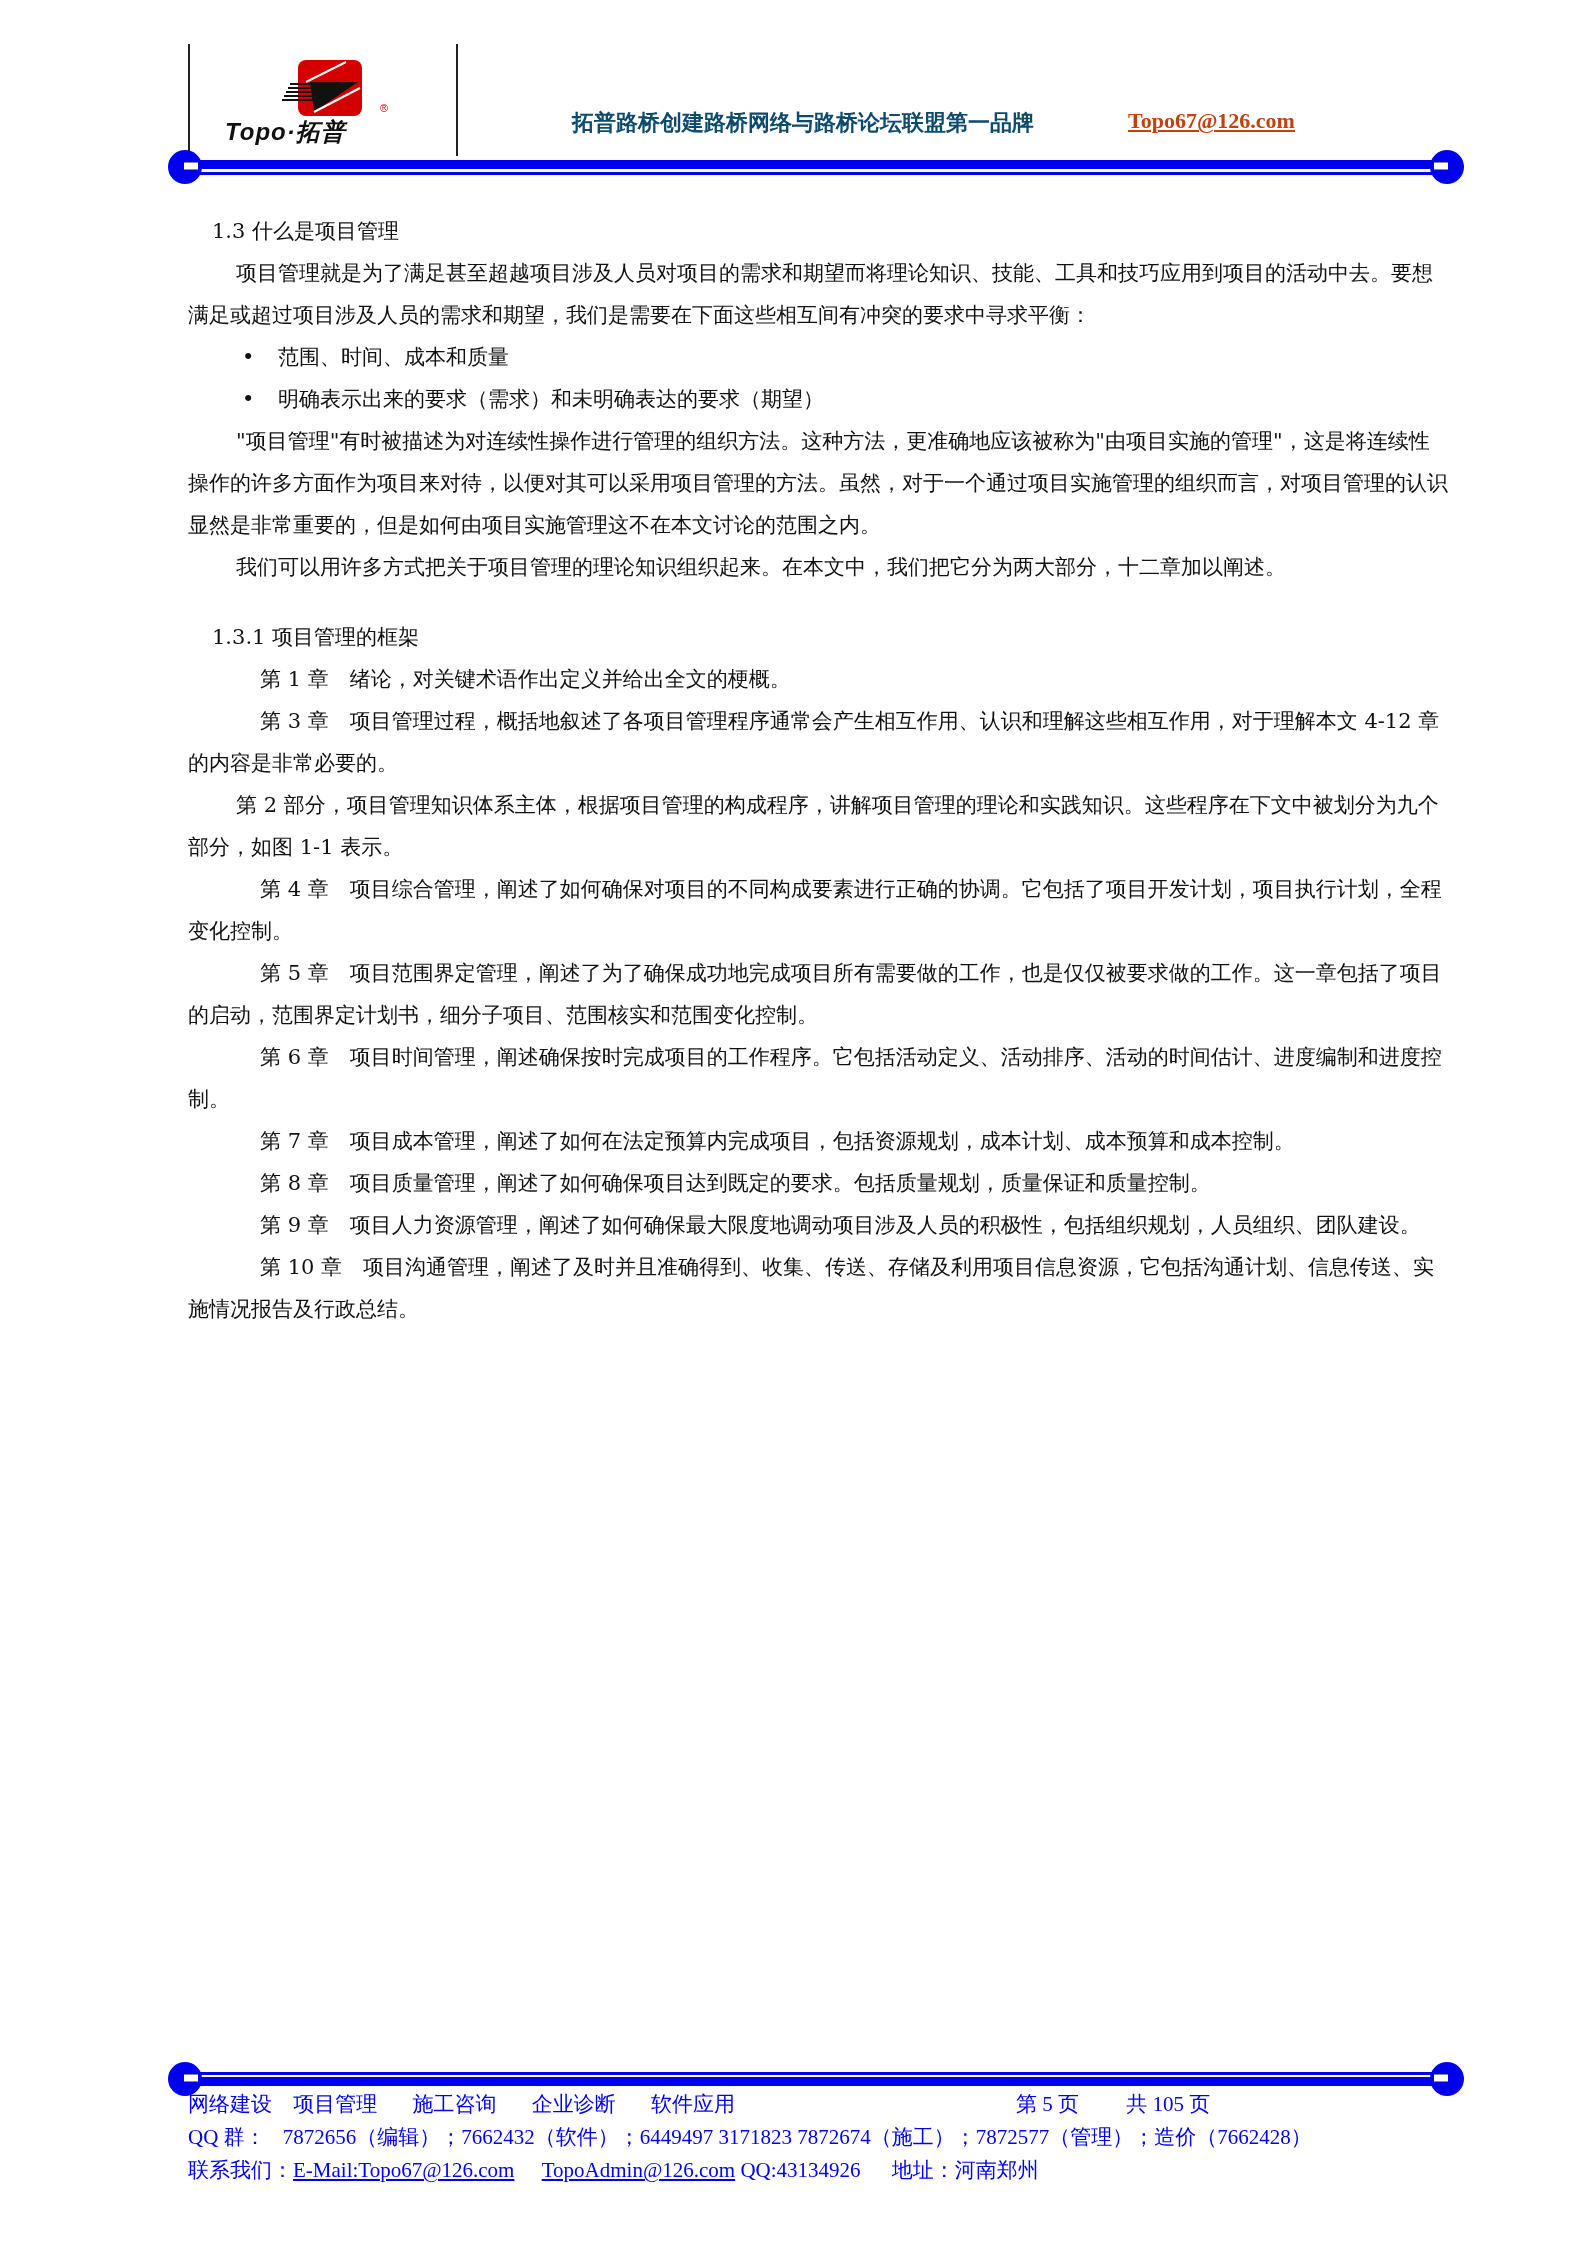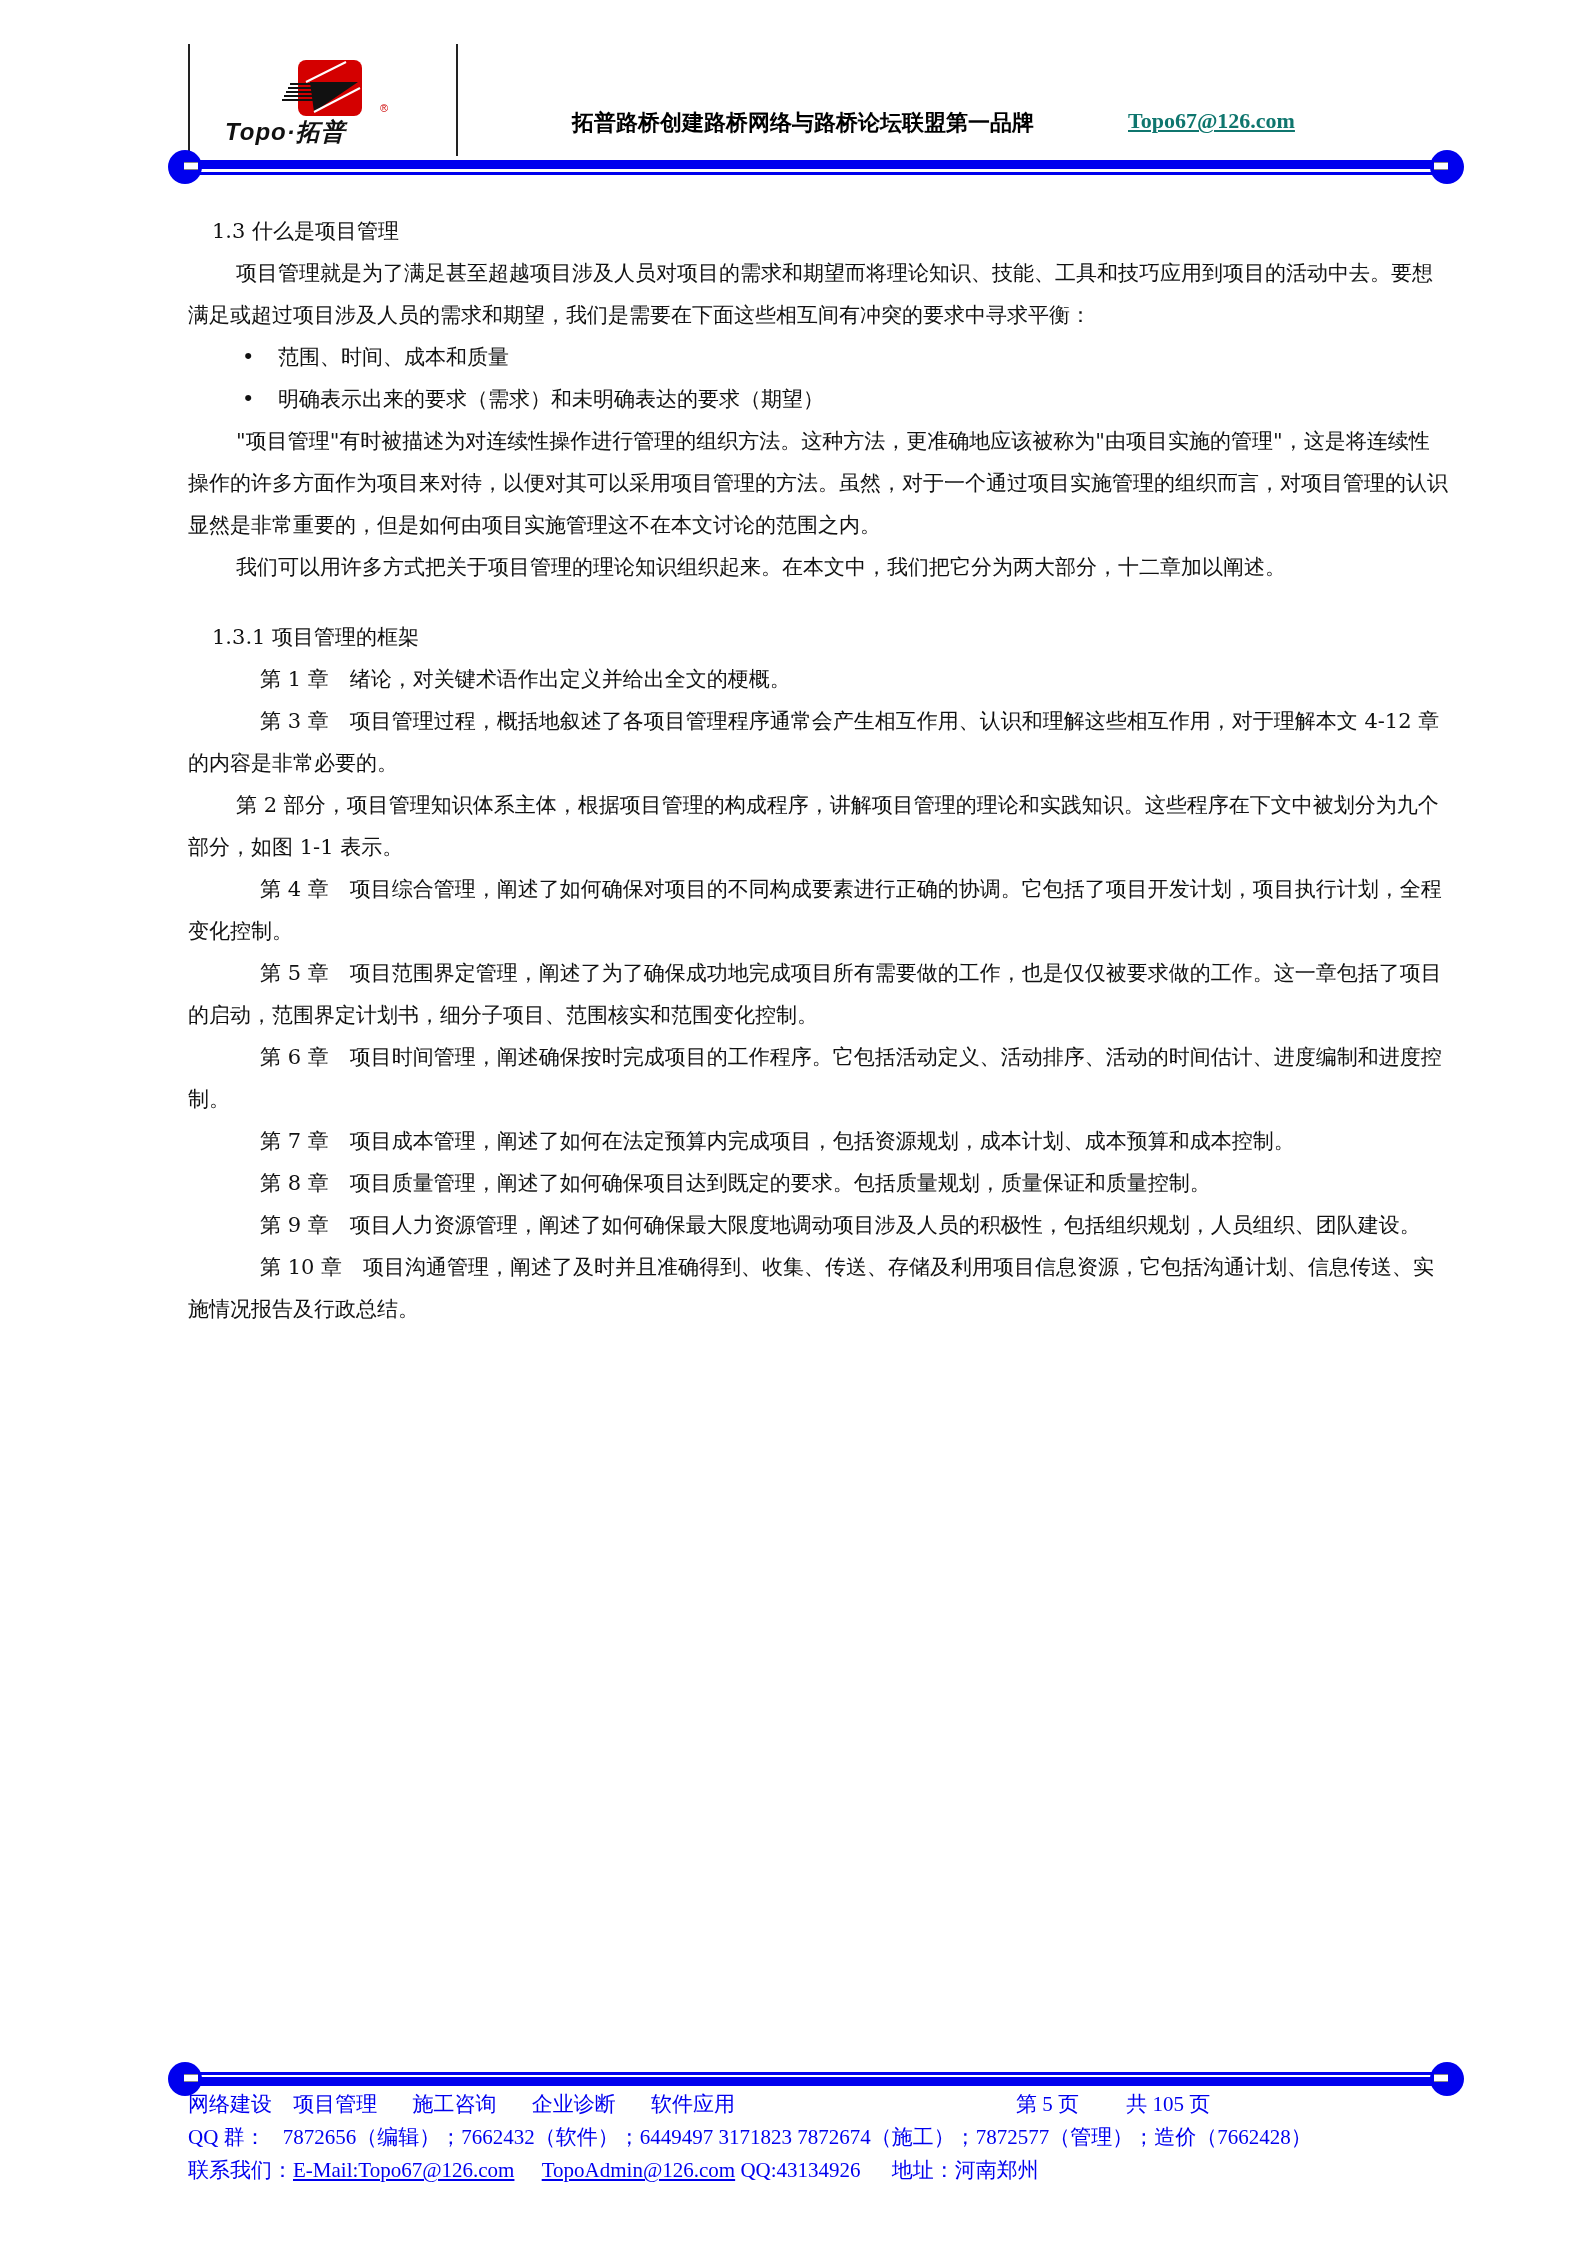--- a/index.html
+++ b/index.html
@@ -6,23 +6,23 @@
   body { width:1587px; height:2244px; position:relative; overflow:hidden;
          font-family:"DejaVu Serif","Liberation Serif",serif; color:#111; }
 
   
   .hdr-logo-box { position:absolute; left:188px; top:44px; width:266px; height:112px;
                   border-left:2px solid #222; border-right:2px solid #222; background:#fff; }
   .logo-mark { position:absolute; left:90px; top:16px; width:82px; height:56px; }
   .logo-reg { position:absolute; left:190px; top:58px; font-size:11px; color:#c00; font-family:"Liberation Sans",sans-serif; }
   .logo-text { position:absolute; left:35px; top:72px; font-size:24px; font-weight:bold; font-style:italic;
                font-family:"Liberation Sans",sans-serif; color:#111; letter-spacing:1px; white-space:nowrap; }
-  .hdr-title { position:absolute; left:572px; top:108px; font-size:22px; font-weight:bold; color:#000000;
+  .hdr-title { position:absolute; left:572px; top:108px; font-size:22px; font-weight:bold; color:#0c4a6e;
                font-family:"Liberation Serif",serif; white-space:nowrap; }
-  .hdr-email { position:absolute; left:1128px; top:108px; font-size:22px; font-weight:bold; color:#0f766e;
+  .hdr-email { position:absolute; left:1128px; top:108px; font-size:22px; font-weight:bold; color:#c2410c;
                text-decoration:underline; font-family:"Liberation Serif",serif; white-space:nowrap; }
 
   .rule { position:absolute; left:176px; width:1276px; }
   .rule .thick { position:absolute; left:0; right:0; top:0; height:9px; background:#0000ee; }
   .rule .thin  { position:absolute; left:0; right:0; top:12px; height:3px; background:#0000ee; }
   .rule .cap { position:absolute; top:-10px; width:34px; height:34px; border-radius:50%; background:#0000ee; }
   .rule .cap.l { left:-8px; } .rule .cap.r { right:-12px; }
   .rule .cap i { position:absolute; top:12px; width:14px; height:6px; background:#fff; border-top:1px solid #888; border-bottom:1px solid #888; }
   .rule .cap.l i { right:4px; } .rule .cap.r i { left:4px; }
   .rule-top { top:160px; }

